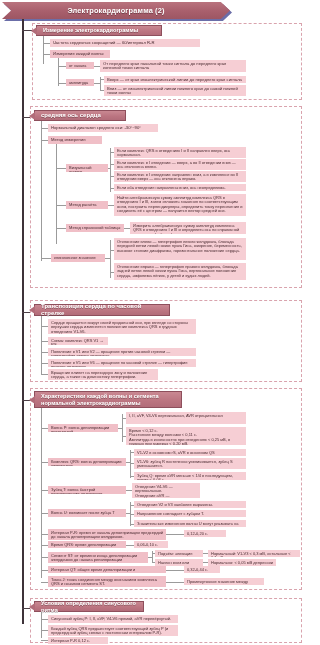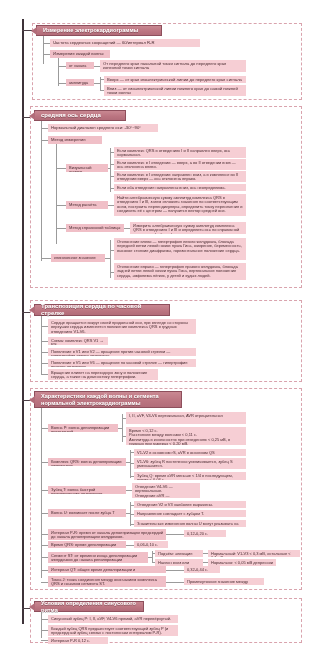--- a/index.html
+++ b/index.html
@@ -64,20 +64,24 @@
   
   .h{position:absolute;height:1px;background:#9b9b9b;}
   .v{position:absolute;width:1px;background:#9b9b9b;}
   .h.dark{background:#4d4047;height:1px;}
 </style>
 </head>
 <body>
 
 <div id="root">
 
+  <div class="banner-wrap">
+    <div class="banner-shadow"></div>
+    <div class="banner">Электрокардиограмма (2)</div>
+  </div>
 
   <div class="spine" style="top:19px;height:605px;"></div>
 
   <div class="h dark" style="left:22px;top:30px;width:10px;"></div>
   <div class="section" style="left:32px;top:23px;width:270px;height:77px;"></div>
   <div class="sec-head" style="left:36px;top:25px;width:126px;height:11px;font-size:5.6px;">Измерение электрокардиограммы</div>
 
   <div class="v" style="left:43px;top:36px;height:28px;"></div>
 
   <div class="h" style="left:43px;top:43px;width:7px;"></div>

